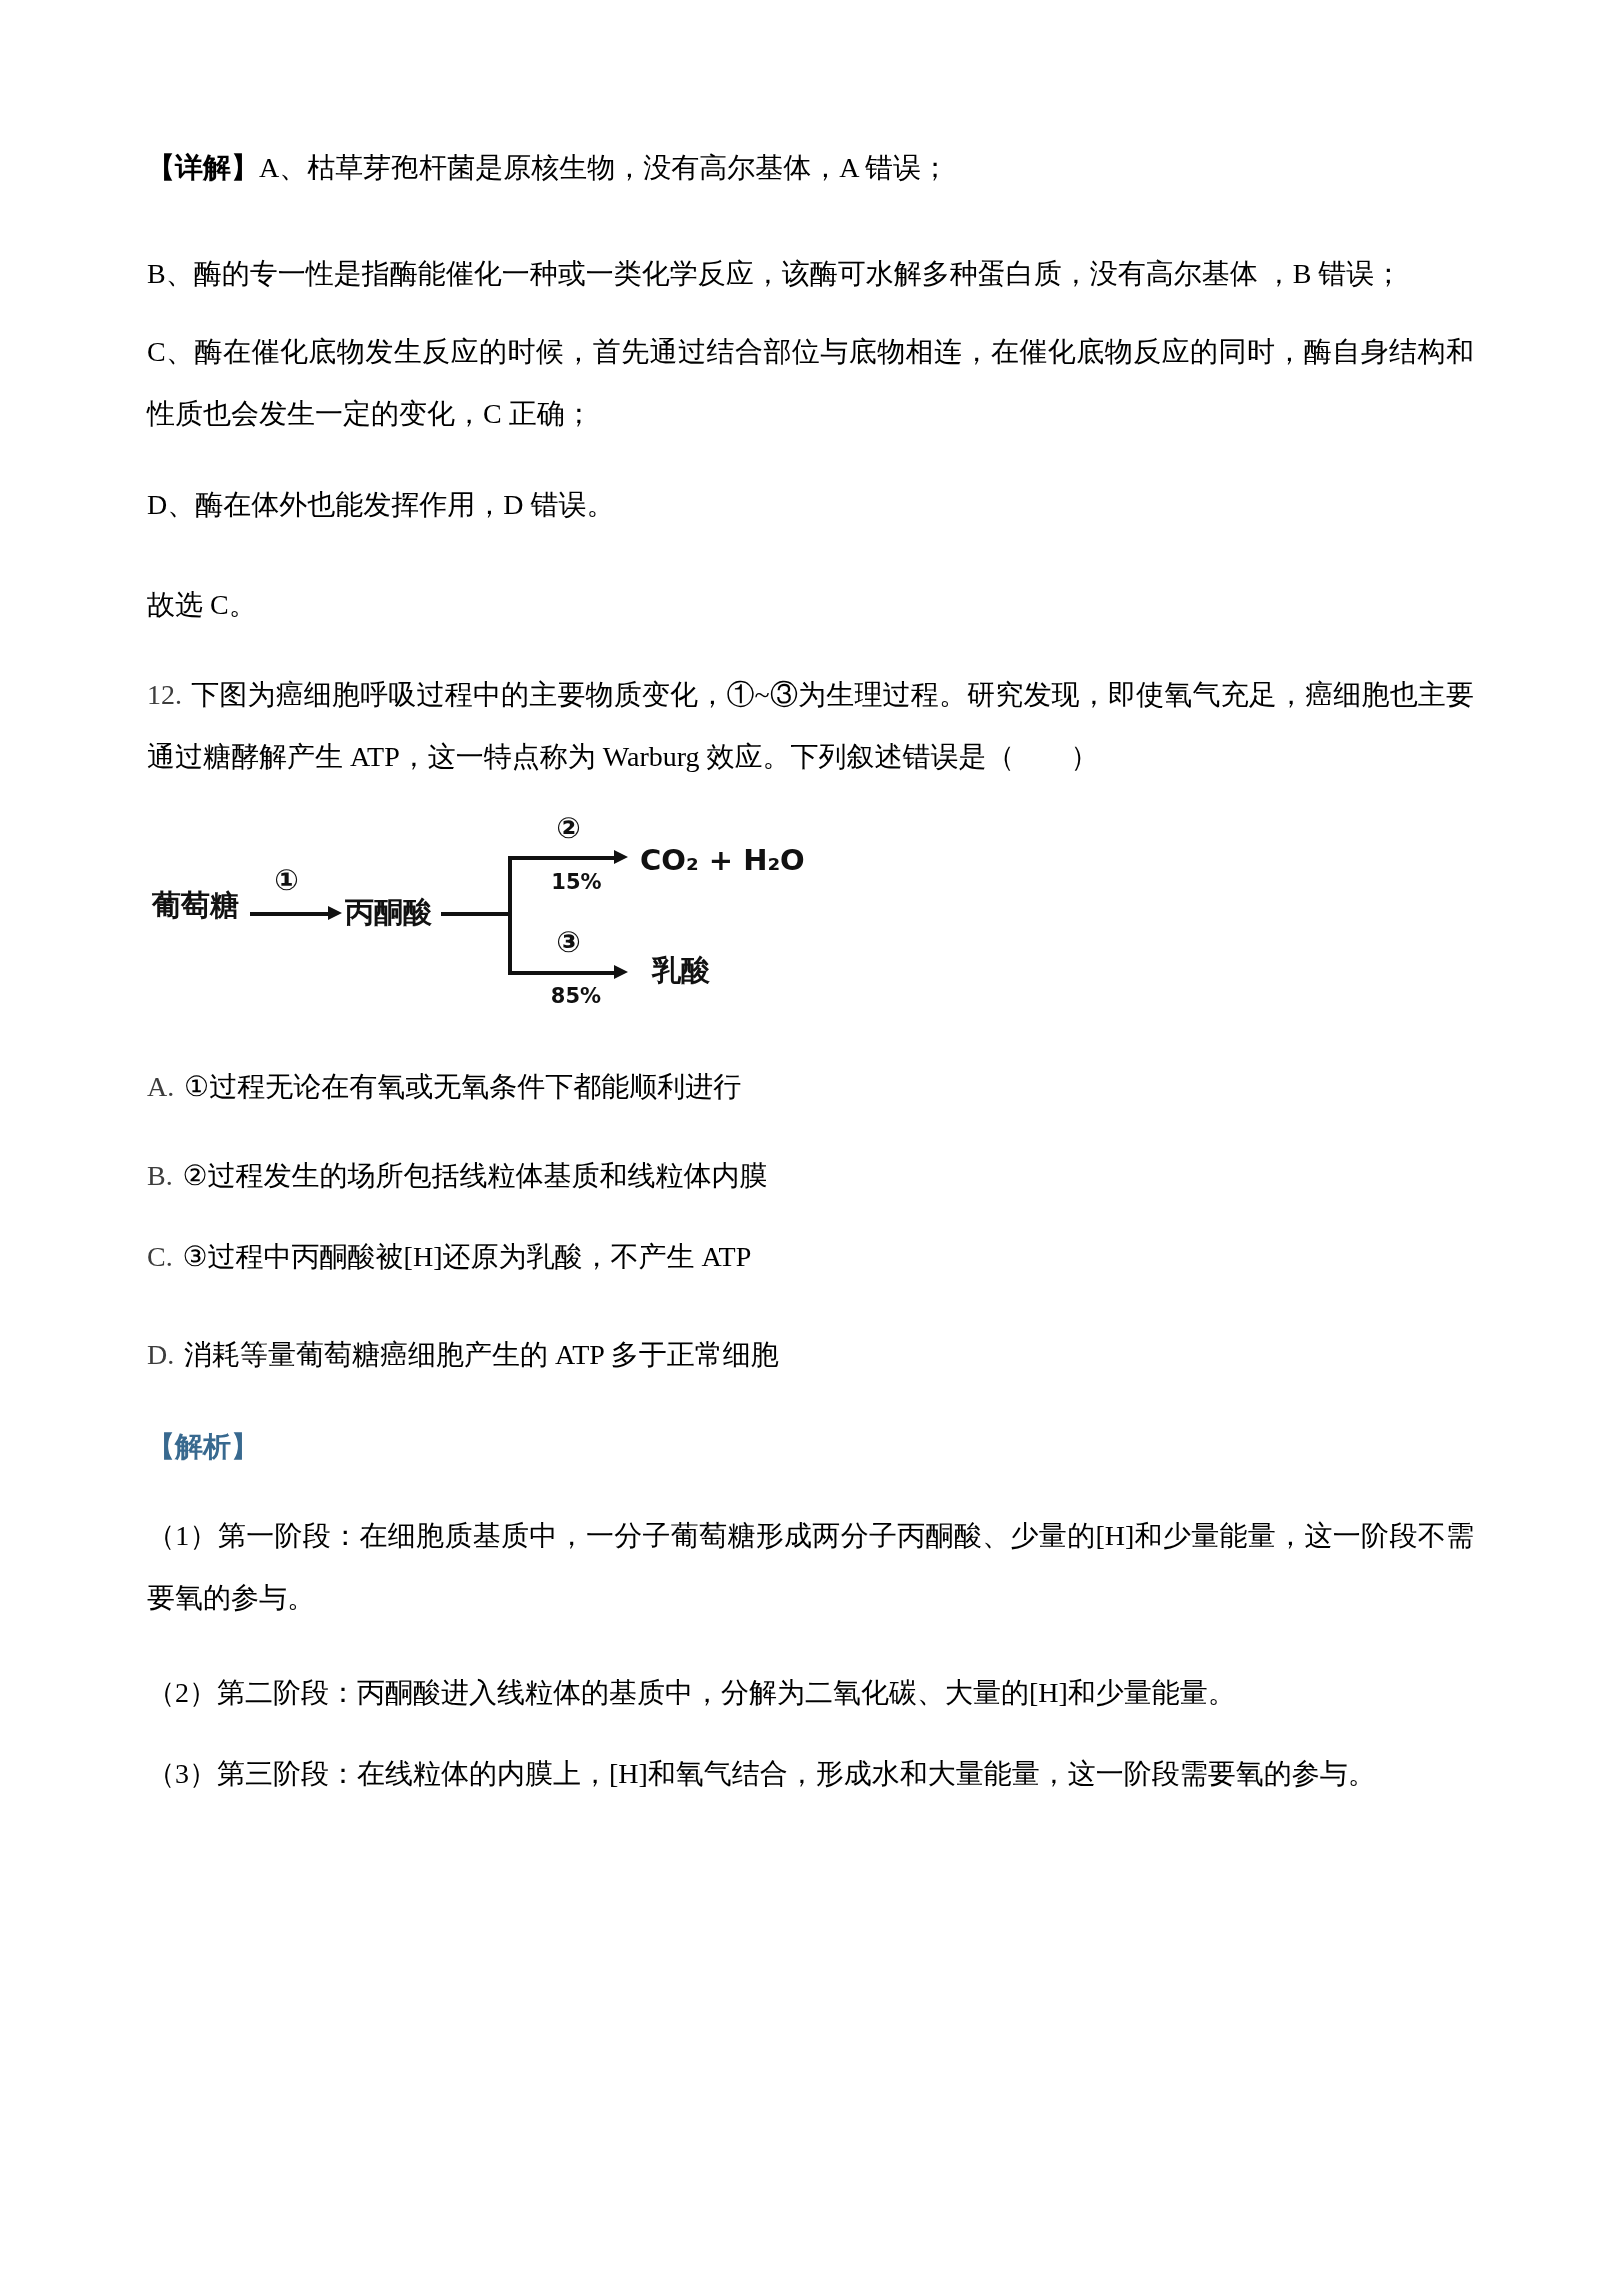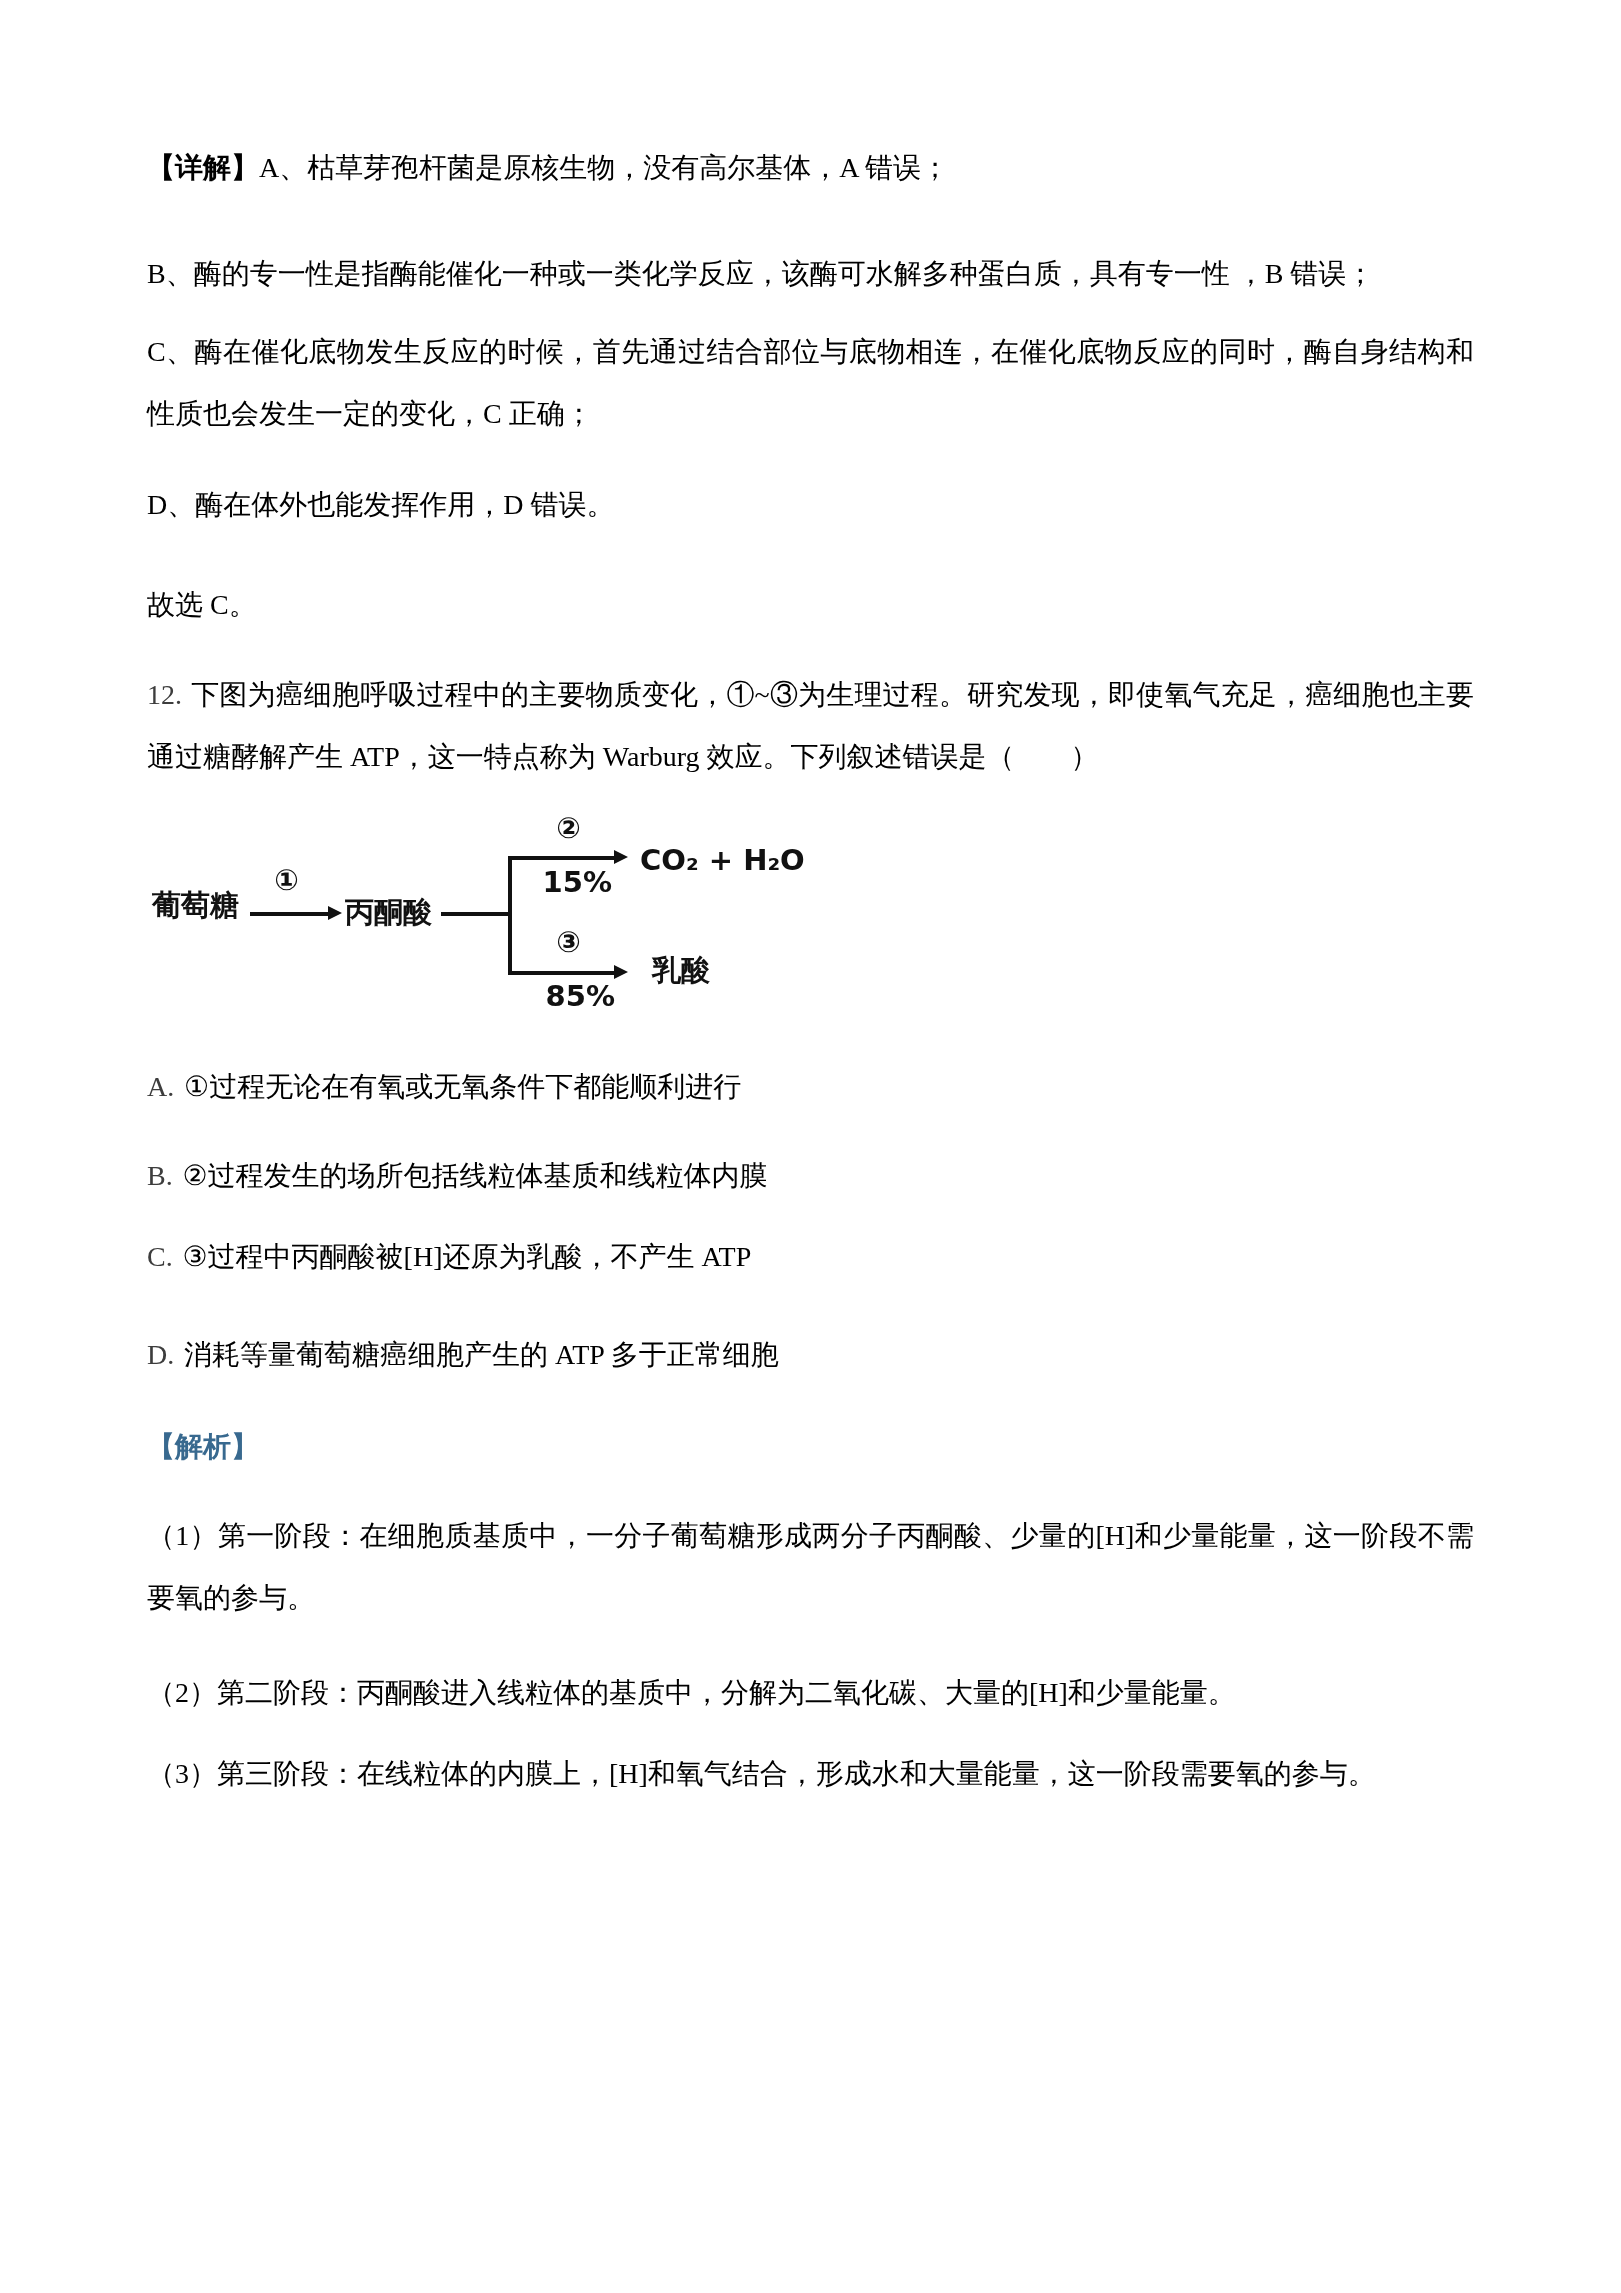--- a/index.html
+++ b/index.html
@@ -49,38 +49,38 @@
   .diagram{
     position:relative;
     height:211px;
     width:100%;
     font-family:"DejaVu Sans","Liberation Sans",sans-serif;
     font-weight:bold;
     color:#111;
   }
   .dg-text{position:absolute;font-size:29px;line-height:33px;white-space:nowrap;}
   .dg-num{position:absolute;font-size:29px;line-height:33px;text-align:center;}
-  .dg-pct{position:absolute;font-size:29px;line-height:29px;text-align:right;}
+  .dg-pct{position:absolute;font-size:21px;line-height:29px;text-align:center;}
   .dg-hline{position:absolute;height:3.9px;background:#111;}
   .dg-vline{position:absolute;width:3.9px;background:#111;}
   .dg-arrowhead{
     position:absolute;width:0;height:0;
     border-top:7.8px solid transparent;
     border-bottom:7.8px solid transparent;
     border-left:14.7px solid #111;
   }
 </style>
 </head>
 <body>
 
 <div class="page">
 
   <p class="para" id="p-detail"><span class="lbl-black">【详解】</span><span>A、枯草芽孢杆菌是原核生物，没有高尔基体，A 错误；</span></p>
 
-  <p class="para" id="p-b"><span>B、酶的专一性是指酶能催化一种或一类化学反应，该酶可水解多种蛋白质，具有专一性 ，B 错误；</span></p>
+  <p class="para" id="p-b"><span>B、酶的专一性是指酶能催化一种或一类化学反应，该酶可水解多种蛋白质，没有高尔基体 ，B 错误；</span></p>
 
   <p class="para" id="p-c"><span>C、酶在催化底物发生反应的时候，首先通过结合部位与底物相连，在催化底物反应的同时，酶自身结构和性质也会发生一定的变化，C 正确；</span></p>
 
   <p class="para" id="p-d"><span>D、酶在体外也能发挥作用，D 错误。</span></p>
 
   <p class="para" id="p-concl"><span>故选 C。</span></p>
 
   <p class="para" id="p-q12"><span class="q-number">12.</span><span>下图为癌细胞呼吸过程中的主要物质变化，①~③为生理过程。研究发现，即使氧气充足，癌细胞也主要通过糖酵解产生 ATP，这一特点称为 Warburg 效应。下列叙述错误是（　　）</span></p>
 
   <div class="diagram" id="diagram">

